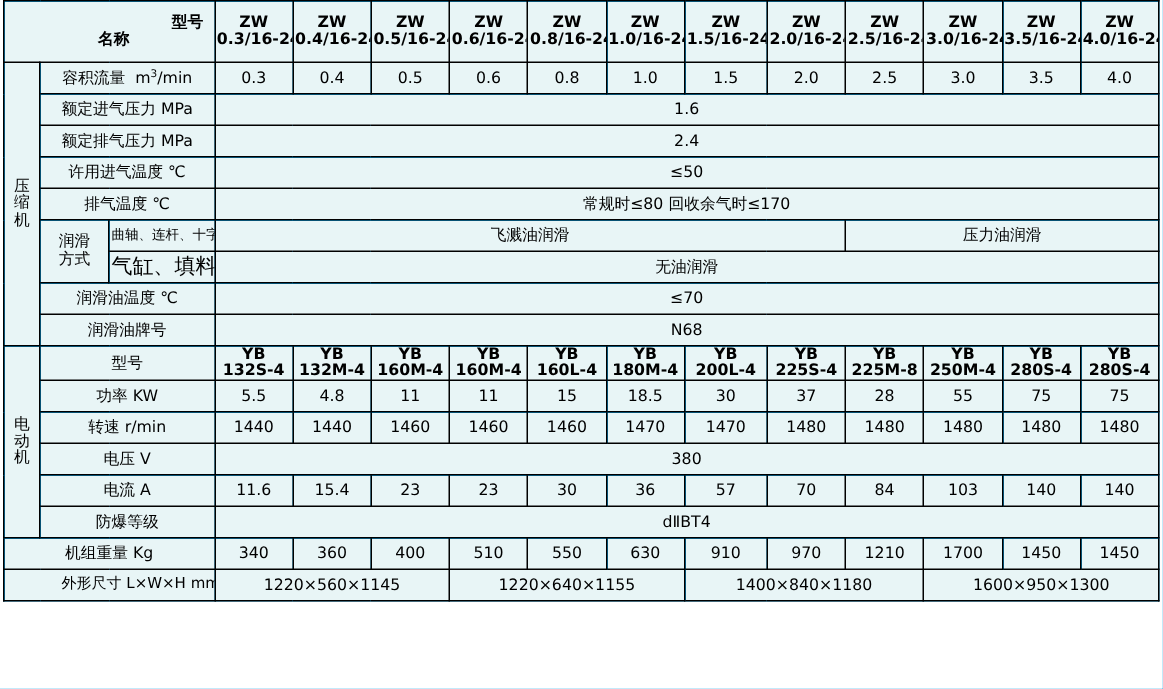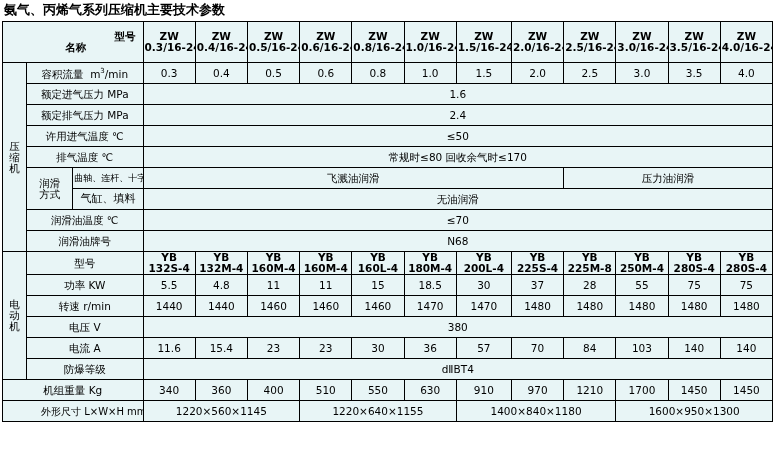--- a/index.html
+++ b/index.html
@@ -78,21 +78,20 @@
   sup.sup {
     font-size: 7px;
     vertical-align: super;
   }
 </style>
 </head>
 <body>
 
 <div id="page">
 
-  <div class="doc-title">氨气、丙烯气系列压缩机主要技术参数</div>
 
   <table class="spec">
     <colgroup>
       <col style="width:24px">
       <col style="width:46px">
       <col style="width:70px">
       <col style="width:52px">
       <col style="width:52px">
       <col style="width:52px">
       <col style="width:52px">
@@ -207,21 +206,21 @@
       <td rowspan="2" class="lbl">
         <span class="two-line">润滑</span>
             <span class="two-line">方式</span>
       </td>
       <td class="lbl" style="font-size:9px;">曲轴、连杆、十字头</td>
       <td colspan="8">飞溅油润滑</td>
       <td colspan="4">压力油润滑</td>
     </tr>
 
     <tr>
-      <td class="lbl" style="font-size:11px;">气缸、填料</td>
+      <td class="lbl" style="font-size:14px;">气缸、填料</td>
       <td colspan="12">无油润滑</td>
     </tr>
 
     <tr>
       <td class="lbl" colspan="2">润滑油温度  ℃</td>
       <td colspan="12">≤70</td>
     </tr>
 
     <tr>
       <td class="lbl" colspan="2">润滑油牌号</td>

